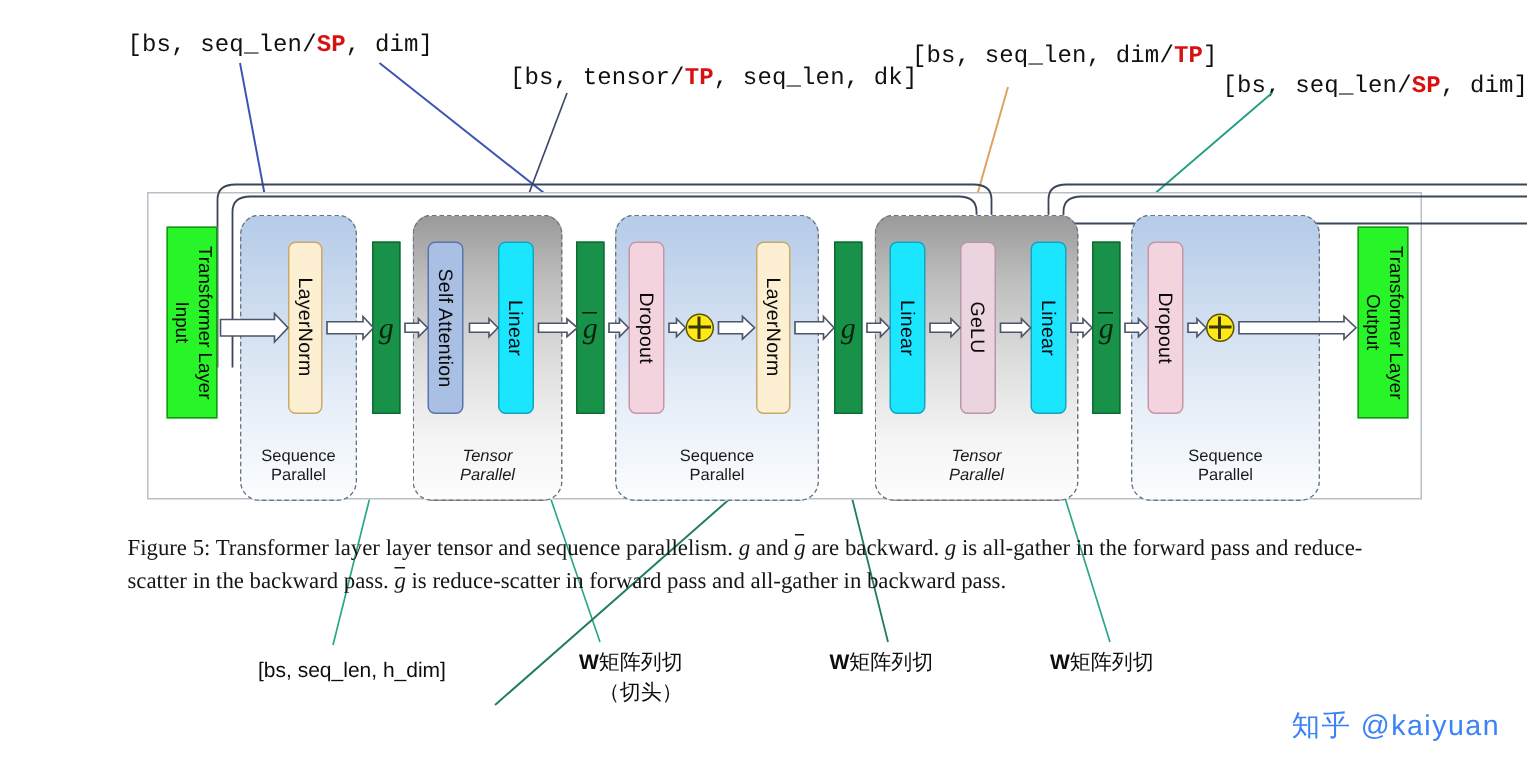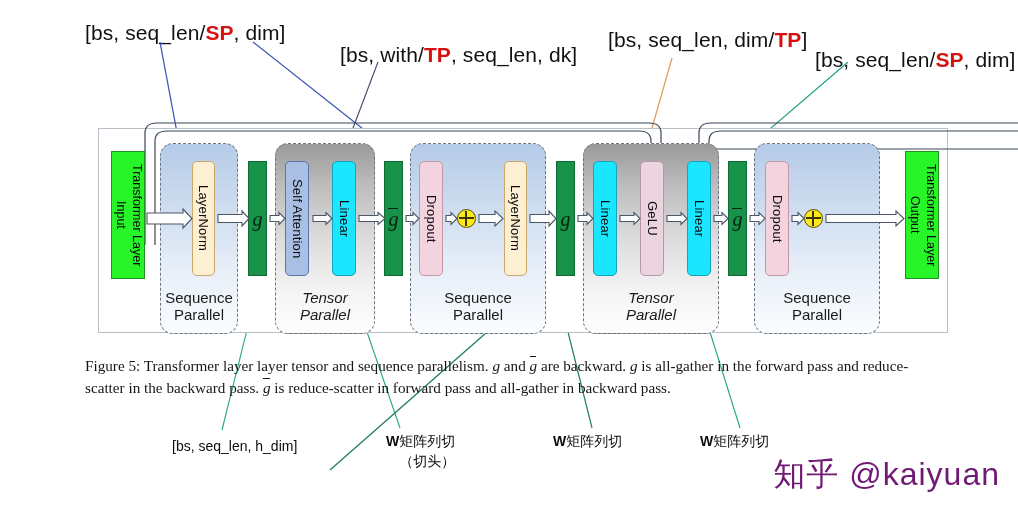--- a/index.html
+++ b/index.html
@@ -6,22 +6,22 @@
   html,body { margin:0; padding:0; }
   body {
     width:1018px; height:511px; position:relative;
     background:#ffffff;
     font-family:"Liberation Sans", sans-serif;
     overflow:hidden;
   }
 
   
   .annot {
-    position:absolute; font-size:21px; color:#111;
-    font-family:Liberation Sans, sans-serif; white-space:nowrap;
+    position:absolute; font-size:16px; color:#111;
+    font-family:Liberation Mono, monospace; white-space:nowrap;
     letter-spacing:0.1px;
   }
   .annot .hl { color:#d81010; font-weight:bold; }
 
   
   #figure-panel {
     position:absolute; left:98px; top:128px; width:850px; height:205px;
     border:1px solid #b9bfc7;
     background:#ffffff;
   }
@@ -34,21 +34,21 @@
   }
   .region.seq {
     background:linear-gradient(to bottom,#b5cbe8 0%,#cddcef 32%,#e8eff8 68%,#fbfdff 100%);
   }
   .region.tens {
     background:linear-gradient(to bottom,#9a9a9a 0%,#bdbdbd 22%,#dcdcdc 50%,#f4f4f4 78%,#fdfdfd 100%);
     font-style:italic;
   }
   .region-label {
     position:absolute; left:0; right:0; bottom:9px;
-    text-align:center; font-size:15px; color:#1a1a1a; line-height:1.18;
+    text-align:center; font-size:11px; color:#1a1a1a; line-height:1.18;
     font-family:"Liberation Sans", sans-serif;
   }
 
   
   .vblock {
     position:absolute; border-radius:5px;
     display:flex; align-items:center; justify-content:center;
     writing-mode:vertical-rl; text-orientation:mixed;
     font-size:13px; color:#0c0c0c; letter-spacing:0.2px;
     font-family:"Liberation Sans", sans-serif;
@@ -113,34 +113,34 @@
   .bannot {
     position:absolute; font-size:14px; color:#0d0d0d;
     font-family:"Liberation Sans", sans-serif; white-space:nowrap;
     line-height:1.45; text-align:right;
   }
   .bannot b { font-family:"Liberation Sans", sans-serif; font-weight:bold; }
 
   
   #watermark {
     position:absolute; right:18px; bottom:14px;
-    font-size:32px; color:#701a75;
+    font-size:19px; color:#3b82f6;
     font-family:"Liberation Sans", sans-serif; white-space:nowrap;
     letter-spacing:1px;
   }
 </style>
 </head>
 <body>
 
 <div class="annot" style="left:85px; top:21px;">
   <span>[bs, seq_len/</span><span class="hl">SP</span><span>, dim]</span>
 </div>
 
 <div class="annot" style="left:340px; top:43px;">
-  <span>[bs, with/</span><span class="hl">TP</span><span>, seq_len,  dk]</span>
+  <span>[bs, tensor/</span><span class="hl">TP</span><span>, seq_len,  dk]</span>
 </div>
 
 <div class="annot" style="left:608px; top:28px;">
   <span>[bs, seq_len, dim/</span><span class="hl">TP</span><span>]</span>
 </div>
 
 <div class="annot" style="left:815px; top:48px;">
   <span>[bs, seq_len/</span><span class="hl">SP</span><span>, dim]</span>
 </div>
 

